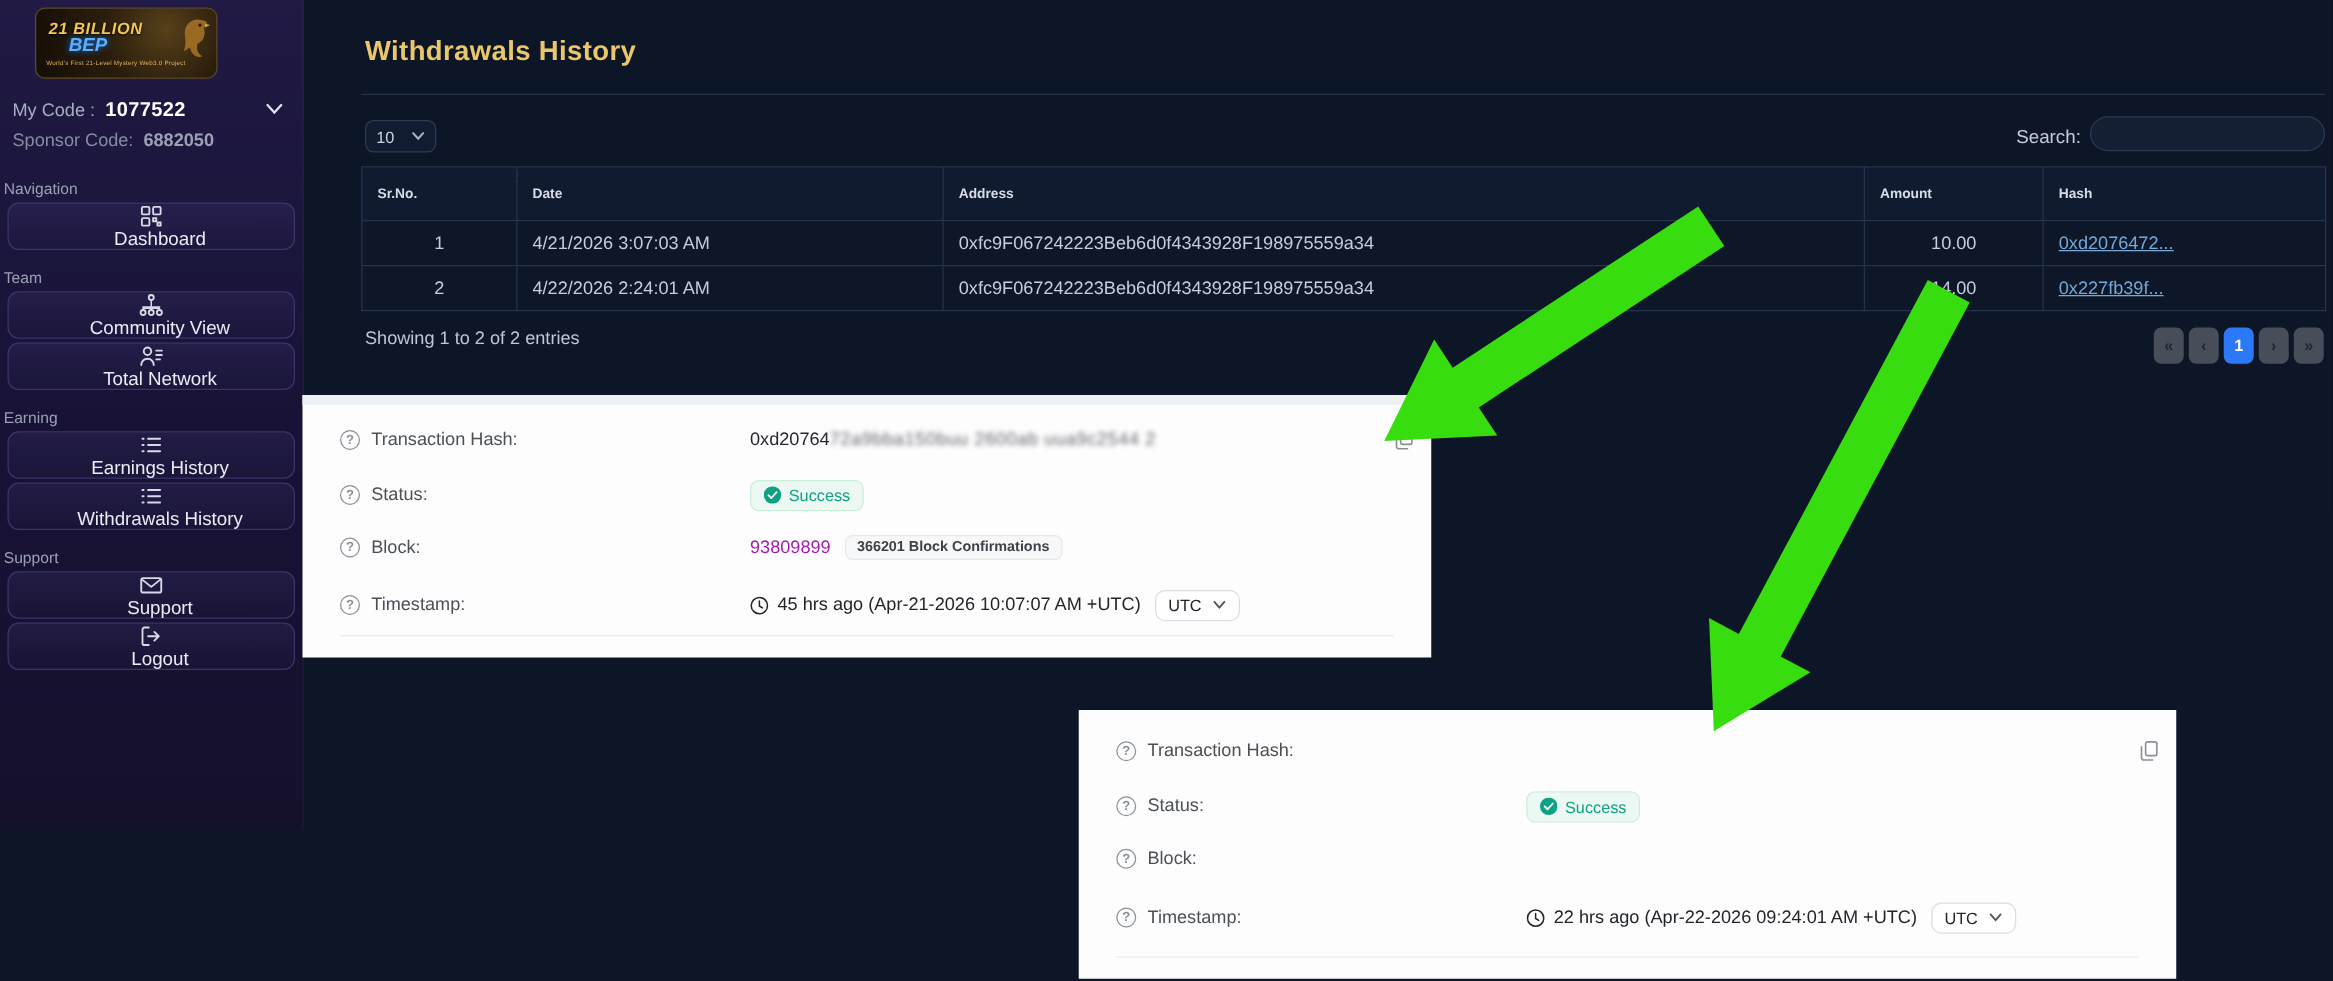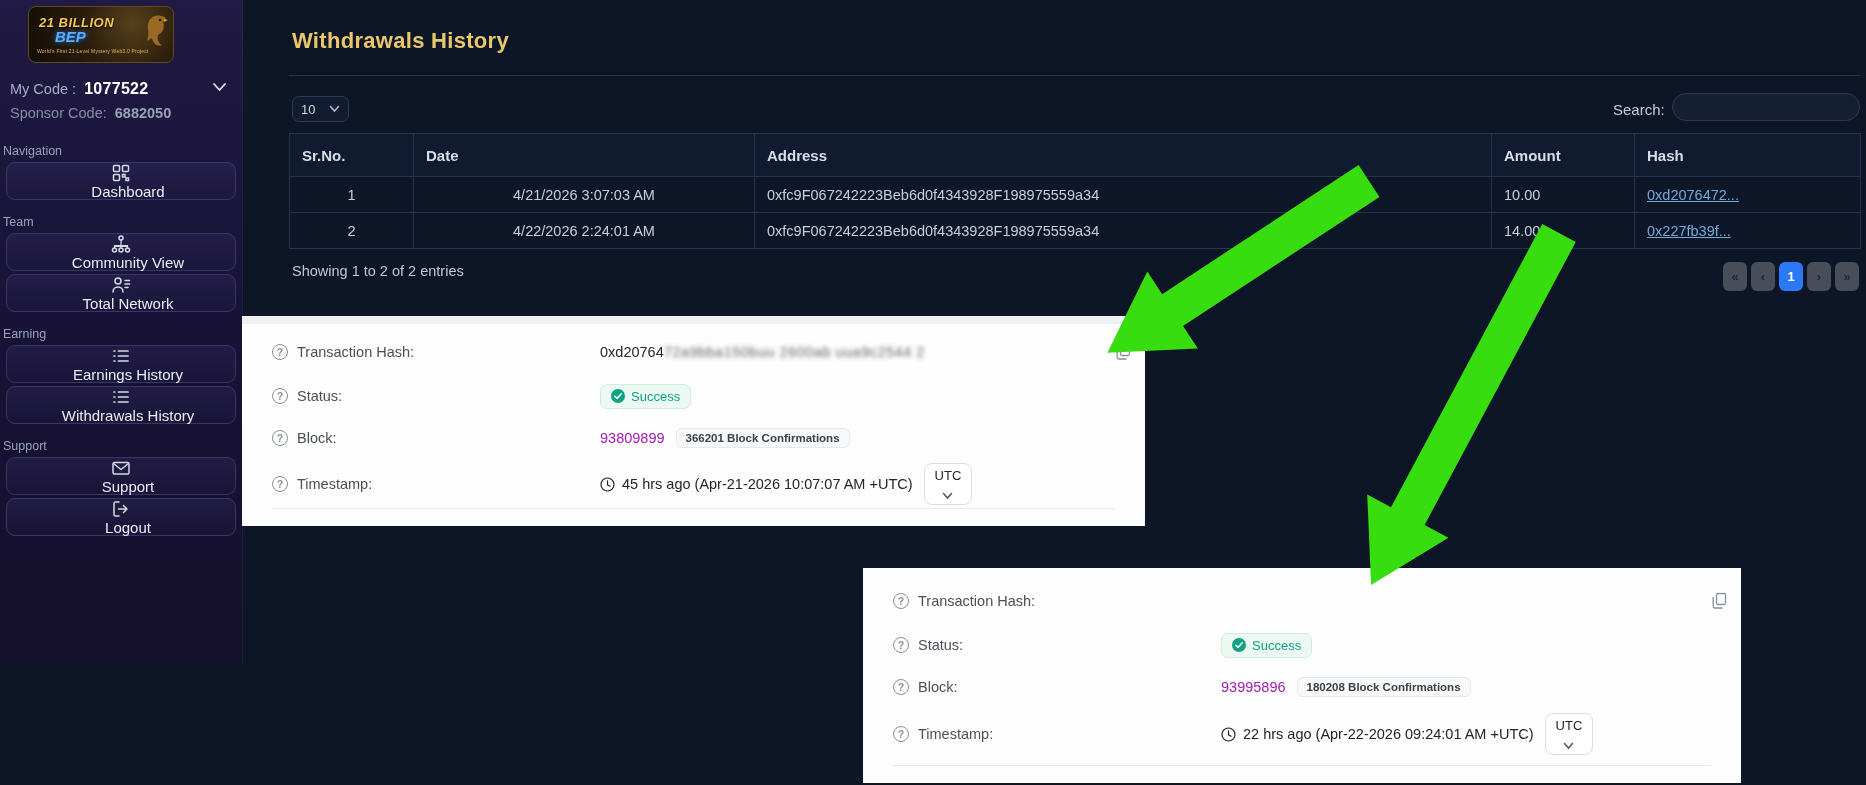--- a/index.html
+++ b/index.html
@@ -46,25 +46,25 @@
   .entries-label { position:absolute; left:362px; top:101px; font-size:15px; color:#c6ccd9;margin-top:32px; }
   .search-label { position:absolute; left:1613px; top:101px; font-size:15px; color:#c6ccd9; }
   .search-input { position:absolute; left:1672px; top:93px; width:188px; height:28px;
     border:1px solid #2e3a54; border-radius:14px; background:#141f33; color:#dfe4ee;
     font-size:14px; padding:0 12px; outline:none; }
 
   table.data { position:absolute; left:289px; top:133px; width:1571px; border-collapse:collapse;
     font-size:14.5px; table-layout:fixed; }
   table.data th, table.data td { border:1px solid #27334e; }
   table.data th { height:43px; text-align:left; padding:0 12px; color:#d8dde8; font-weight:bold;
-    background:#101b2f; font-size:15px; }
+    background:#101b2f; font-size:11px; }
   table.data td { height:36px; padding:0 12px; color:#c7cedb; background:#0d1728; }
   th.c-sr, td.c-sr { text-align:center; }
-  td.c-date { text-align:center; }
-  td.c-amt { text-align:left; }
+  td.c-date { text-align:left; }
+  td.c-amt { text-align:center; }
   a.hash-link { color:#74a9d8; text-decoration:underline; cursor:pointer; }
 
   .showing-text { position:absolute; left:292px; top:263px; font-size:14.5px; color:#c0c7d5; }
   .pagination { position:absolute; left:1723px; top:262px; display:flex; gap:4px; }
   .page-btn { width:24px; height:29px; border-radius:6px; background:#474e5a; color:#23272e;
     font-size:13px; font-weight:bold; display:flex; align-items:center; justify-content:center; cursor:pointer; }
   .page-btn.current { background:#2b79f7; color:#ffffff; }
 
   
   .tx-panel { position:absolute; background:#fdfdfe; font-size:14.5px; color:#212529; z-index:20; }
@@ -78,21 +78,21 @@
   .hash-pre { color:#25282c; }
   .hash-blur { color:#3a3d42; filter:blur(2.2px); opacity:0.8; letter-spacing:0.5px; overflow:hidden; }
   .copy-icon { position:absolute; right:14px; top:50%; transform:translateY(-50%); cursor:pointer; }
   .badge-success { display:inline-flex; align-items:center; gap:6px; background:#ecf8f2;
     border:1px solid #cdeedd; color:#0ea184; border-radius:7px; padding:4px 10px; font-size:13px; }
   .block-link { color:#a21caf; cursor:pointer; }
   .conf-badge { margin-left:11px; background:#f7f8f9; border:1px solid #e6e9ec; border-radius:6px;
     padding:3px 9px; font-size:11.5px; font-weight:bold; color:#3d4247; }
   .ts-text { margin-left:7px; }
   .utc-select { margin-left:11px; border:1px solid #d9dee4; border-radius:8px; padding:4px 10px;
-    font-size:13px; color:#212529; display:inline-flex; align-items:center; gap:9px; cursor:pointer; background:#fff;flex-direction:column; }
+    font-size:13px; color:#212529; display:inline-flex; align-items:center; gap:9px; cursor:pointer; background:#fff; }
   .panel-divider { position:absolute; left:30px; right:30px; height:1px; background:#e9ecef; }
 
   .arrows { position:absolute; left:0; top:0; z-index:30; pointer-events:none; }
 </style>
 </head>
 <body>
 
 <div class="app">
 
   <aside class="sidebar">
@@ -328,24 +328,20 @@
             <circle cx="7" cy="7" r="7" fill="#0ea184"></circle>
               <polyline points="3.8,7.2 6.1,9.4 10.2,4.8" fill="none" stroke="#fff" stroke-width="1.5" stroke-linecap="round" stroke-linejoin="round"></polyline>
           </svg>
           <span>Success</span>
         </span>
       </span>
     </div>
     <div class="tx-row" style="top:105px;">
       <span class="q-icon">?</span>
       <span class="tx-label">Block:</span>
-      <span class="tx-value">
-        <span class="block-link">93995896</span>
-        <span class="conf-badge">180208 Block Confirmations</span>
-      </span>
     </div>
     <div class="tx-row" style="top:152px;">
       <span class="q-icon">?</span>
       <span class="tx-label">Timestamp:</span>
       <span class="tx-value">
         <svg width="15" height="15" viewBox="0 0 15 15" fill="none" stroke="#212529" stroke-width="1.2">
           <circle cx="7.5" cy="7.5" r="6.5"></circle>
             <path d="M7.5 3.8V7.8L10 9.3" stroke-linecap="round"></path>
         </svg>
         <span class="ts-text">22 hrs ago (Apr-22-2026 09:24:01 AM +UTC)</span>

